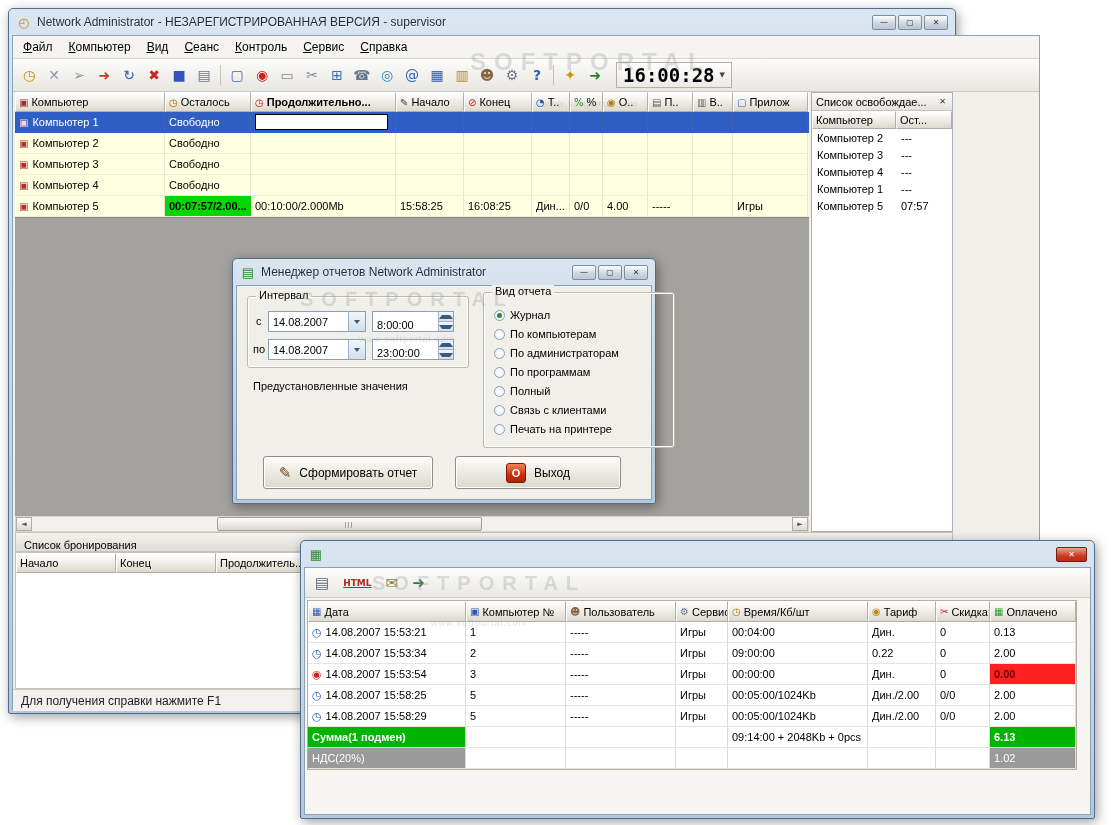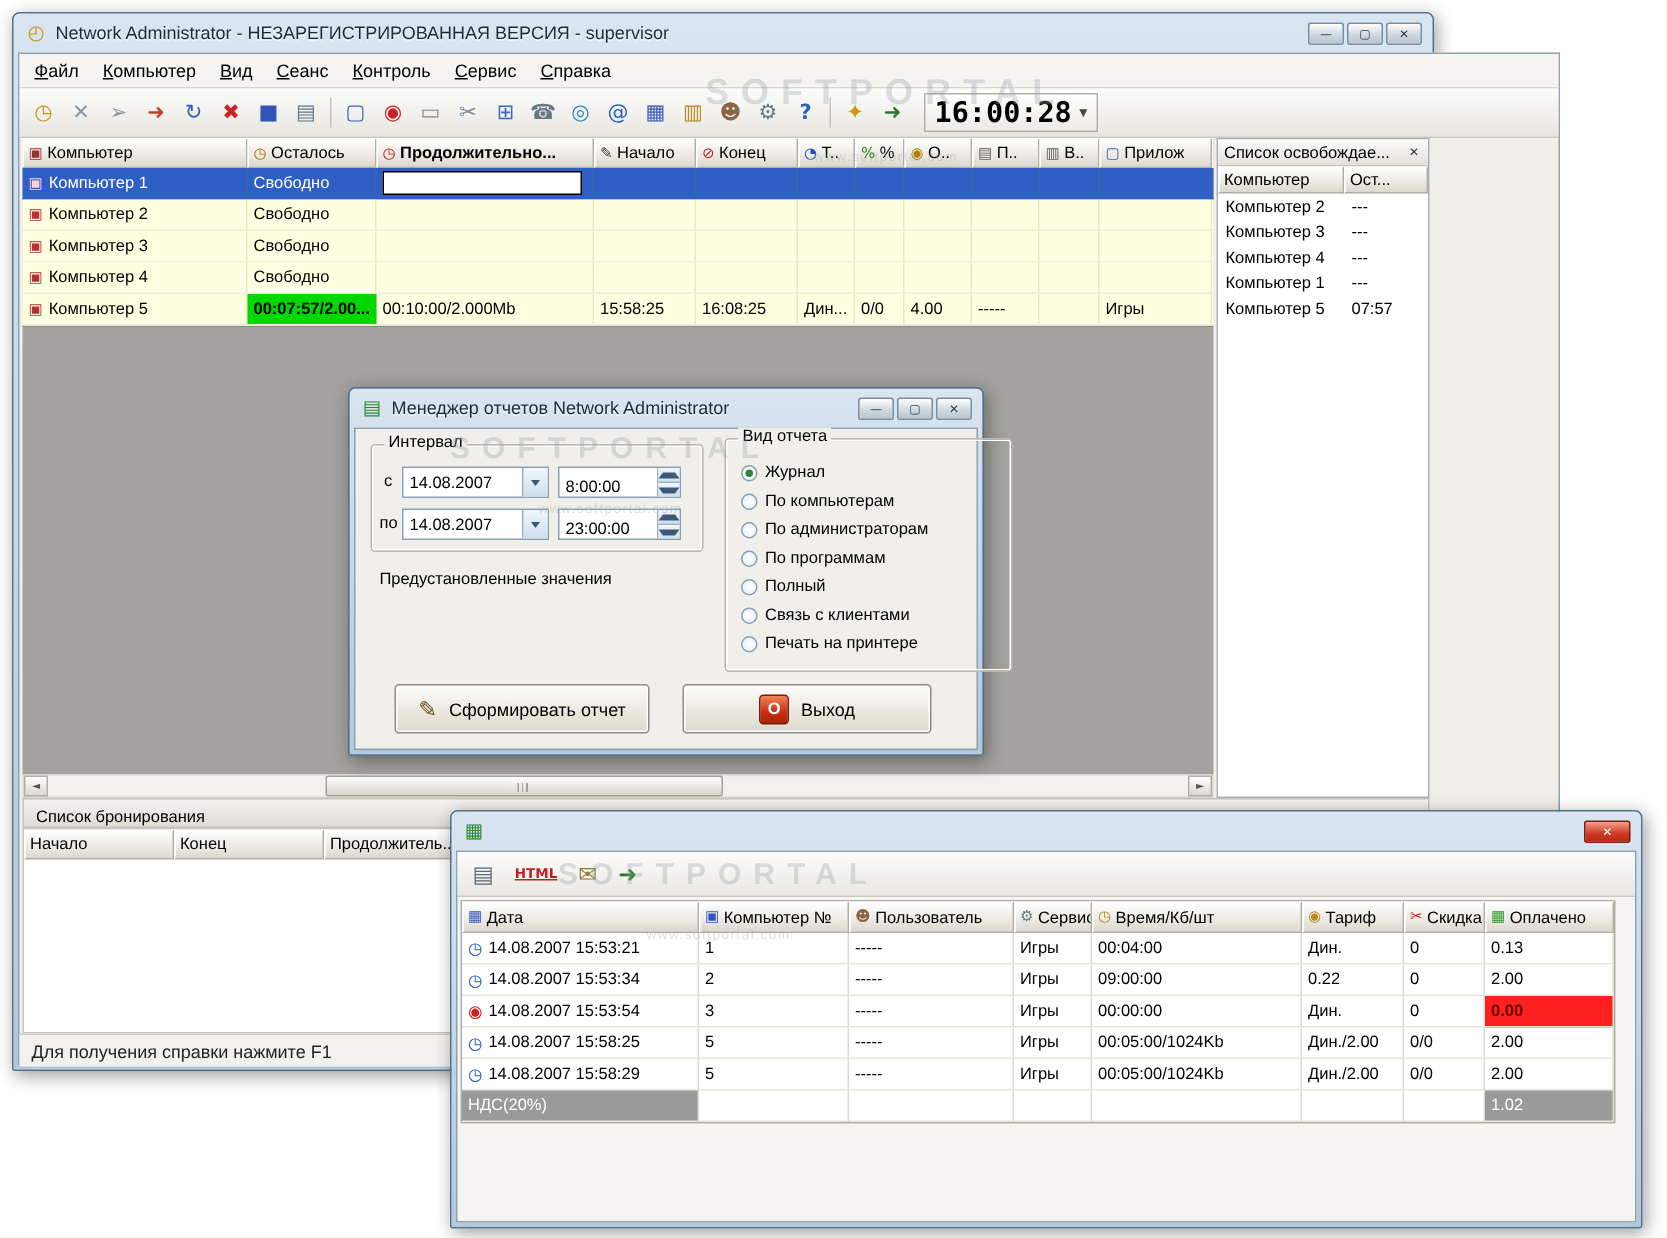--- a/index.html
+++ b/index.html
@@ -579,20 +579,30 @@
         <span class="rcell k1">5</span>
         <span class="rcell k2">-----</span>
         <span class="rcell k3">Игры</span>
         <span class="rcell k4">00:05:00/1024Kb</span>
         <span class="rcell k5">Дин./2.00</span>
         <span class="rcell k6">0/0</span>
         <span class="rcell k7">2.00</span>
       </div>
 
       <div class="rrw">
+        <span class="rcell k0 cell-total">Сумма(1 подмен)</span>
+        <span class="rcell k1"></span>
+        <span class="rcell k2"></span>
+        <span class="rcell k3"></span>
+        <span class="rcell k4">09:14:00 + 2048Kb + 0pcs</span>
+        <span class="rcell k5"></span>
+        <span class="rcell k6"></span>
+        <span class="rcell k7 cell-total">6.13</span>
+      </div>
+      <div class="rrw">
         <span class="rcell k0 cell-vat">НДС(20%)</span>
         <span class="rcell k1"></span>
         <span class="rcell k2"></span>
         <span class="rcell k3"></span>
         <span class="rcell k4"></span>
         <span class="rcell k5"></span>
         <span class="rcell k6"></span>
         <span class="rcell k7 cell-vat">1.02</span>
       </div>
     </div>

